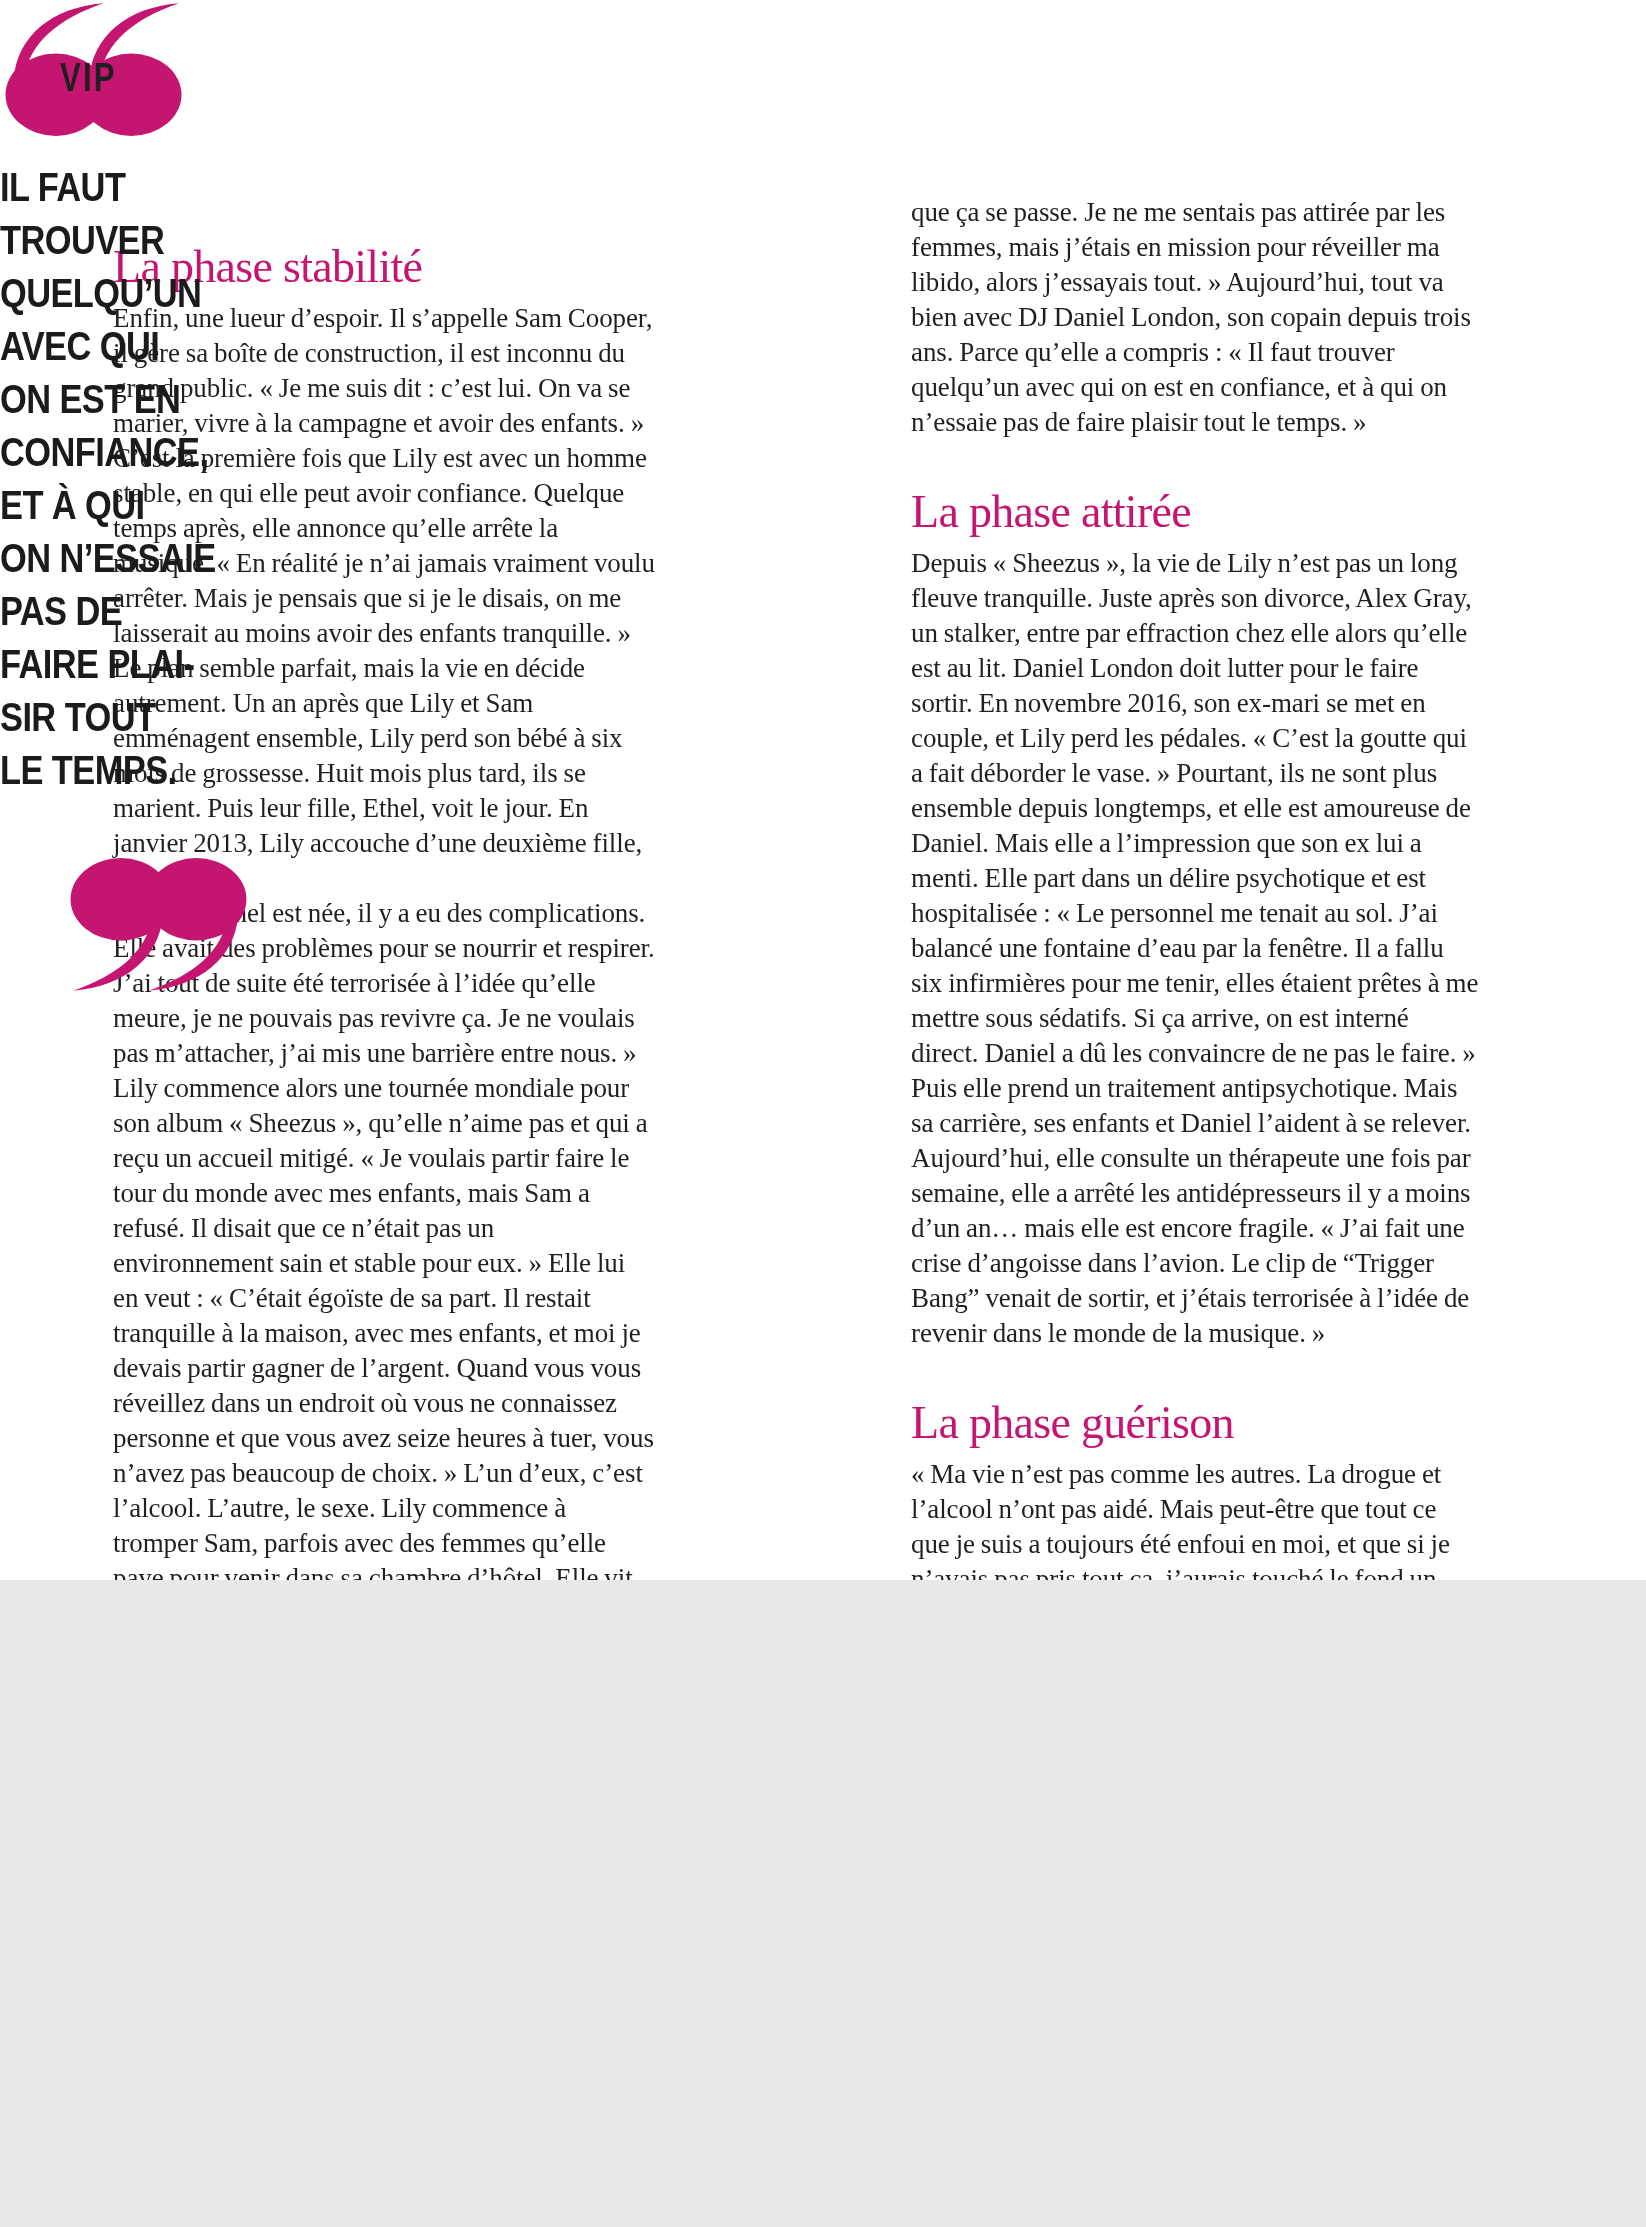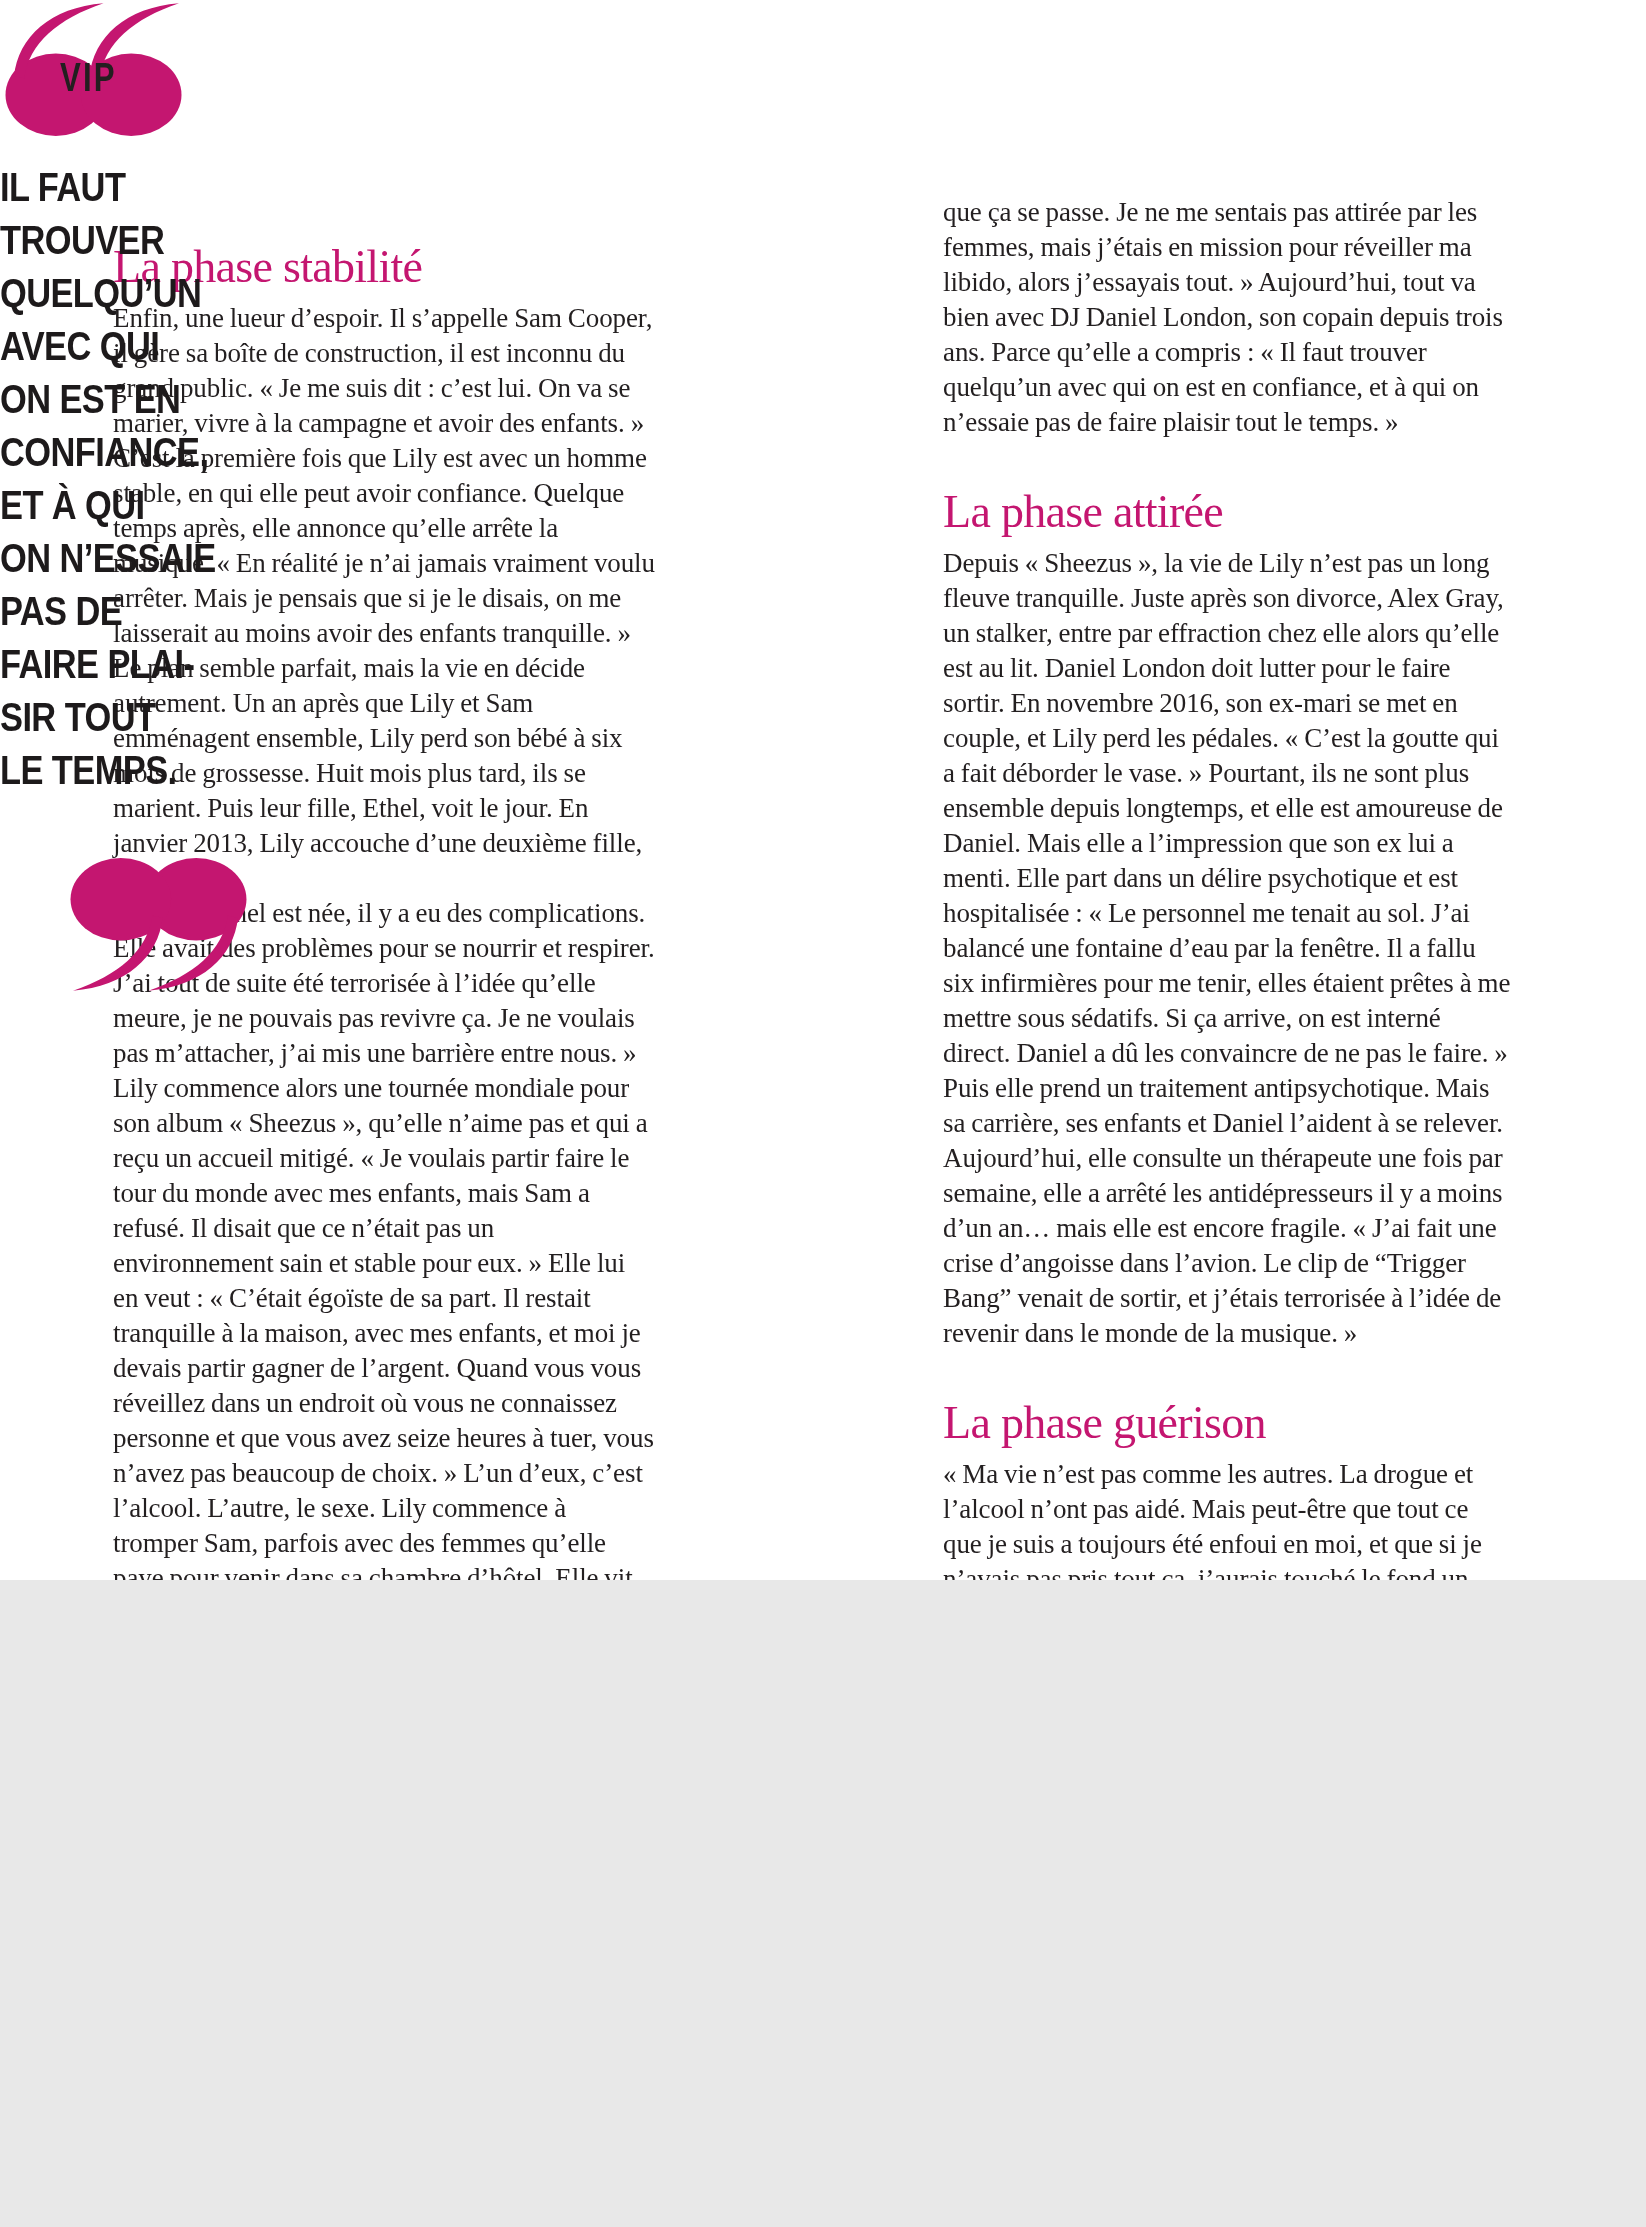--- a/index.html
+++ b/index.html
@@ -25,21 +25,21 @@
     font-weight:700;
     font-size:40px;
     line-height:1;
     letter-spacing:2.7px;
     transform:scaleX(0.78);
     transform-origin:left top;
     color:var(--ink);
   }
   .col{position:absolute; top:195px;}
   .col-left{left:113px; width:543px;}
-  .col-right{left:943px; width:569px;}
+  .col-right{left:911px; width:569px;}
   .col-middle{left:678px; top:183px; width:263px;}
 
   p.body-par{
     margin:0;
     font-size:27px;
     line-height:35px;
     letter-spacing:-0.1px;
     word-spacing:-0.7px;
     text-align:left;
   }

